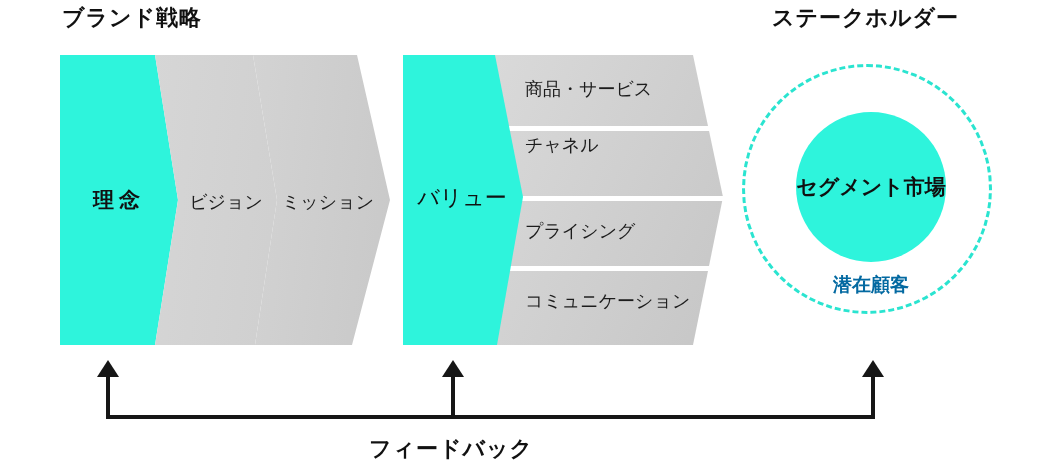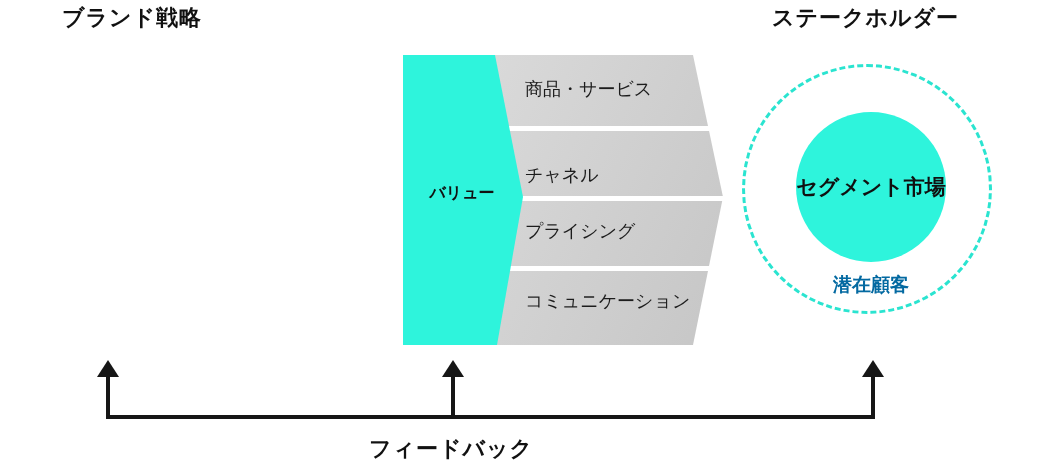--- a/index.html
+++ b/index.html
@@ -39,24 +39,24 @@
     clip-path:polygon(0 0, 290px 0, 320px 142px, 290px 290px, 0 290px);
   }
   .sep { position:absolute; left:60px; height:5px; background:#ffffff; }
   .sep1 { top:71px;  width:252px; }
   .sep2 { top:141px; width:268px; }
   .sep3 { top:211px; width:252px; }
   .mid-teal {
     position:absolute; inset:0; background:var(--teal);
     clip-path:polygon(0 0, 92px 0, 120px 142px, 94px 290px, 0 290px);
   }
-  .lbl-value { left:2px; top:128px; width:114px; text-align:center; font-size:16px; font-weight:700; }
+  .lbl-value { left:2px; top:128px; width:114px; text-align:center; font-size:22px; font-weight:400; }
   .row-lbl { position:absolute; left:122px; font-size:18px; font-weight:500; color:#1c1c1c; white-space:nowrap; }
   .row-1 { top:22px; }
-  .row-2 { top:108px; }
+  .row-2 { top:78px; }
   .row-3 { top:164px; }
   .row-4 { top:234px; }
 
   
   .dashed-circle {
     position:absolute; left:742px; top:64px; width:250px; height:250px; box-sizing:border-box;
     border:3px dashed var(--tealDash); border-radius:50%;
   }
   .solid-circle {
     position:absolute; left:796px; top:112px; width:150px; height:150px; border-radius:50%;
@@ -76,20 +76,28 @@
   }
 </style>
 </head>
 <body>
 
 <div class="canvas">
 
   <div class="title title-brand">ブランド戦略</div>
   <div class="title title-stake">ステークホルダー</div>
 
+  <div class="left-block">
+    <div class="layer chev-teal"></div>
+    <div class="layer chev-g1"></div>
+    <div class="layer chev-g2"></div>
+    <div class="lbl lbl-rinen">理念</div>
+    <div class="lbl lbl-vision">ビジョン</div>
+    <div class="lbl lbl-mission">ミッション</div>
+  </div>
 
   <div class="mid-block">
     <div class="mid-gray"></div>
     <div class="sep sep1"></div>
     <div class="sep sep2"></div>
     <div class="sep sep3"></div>
     <div class="mid-teal"></div>
     <div class="lbl lbl-value">バリュー</div>
     <div class="row-lbl row-1">商品・サービス</div>
     <div class="row-lbl row-2">チャネル</div>

